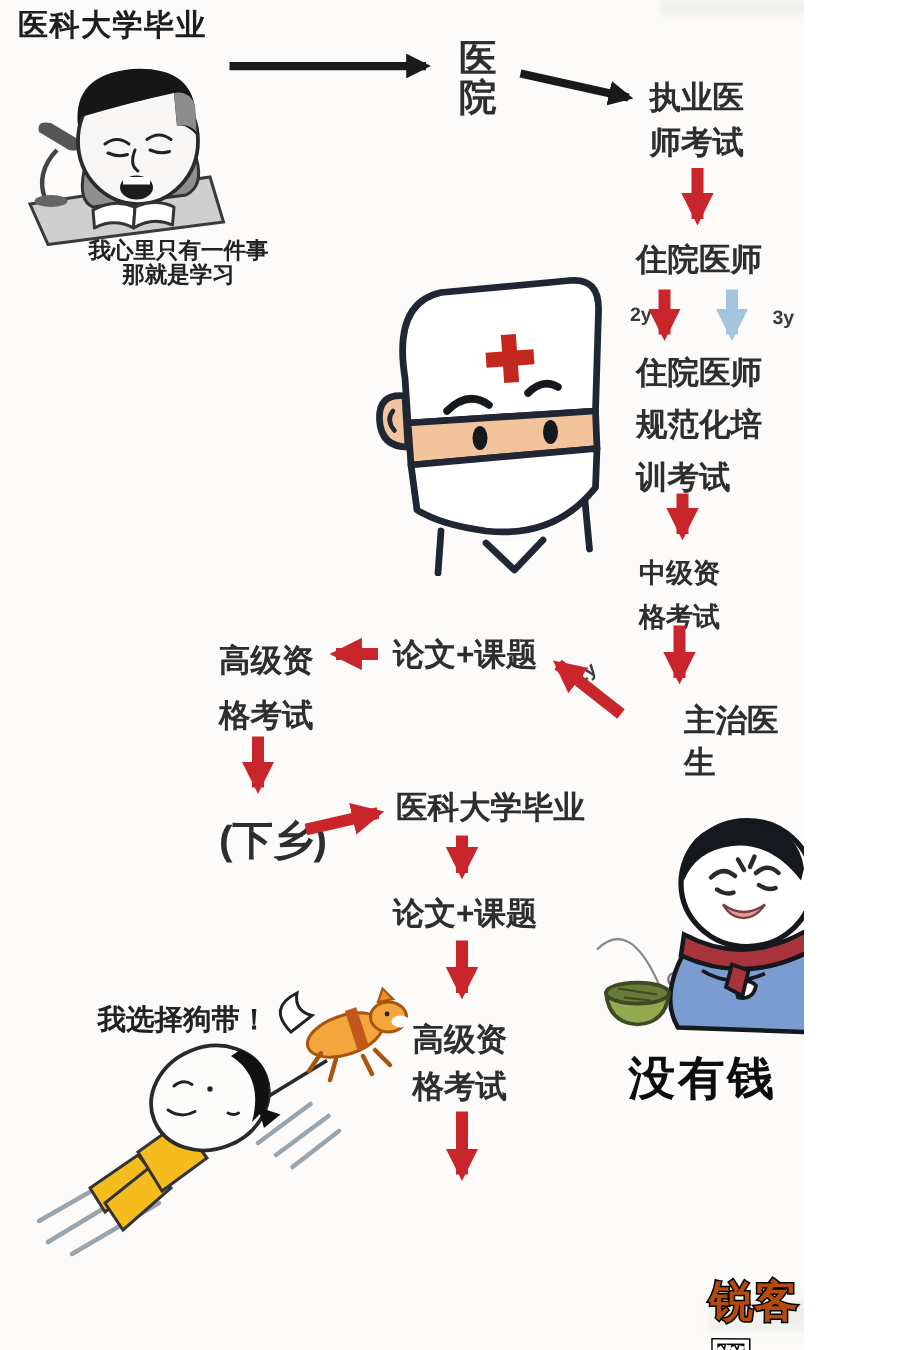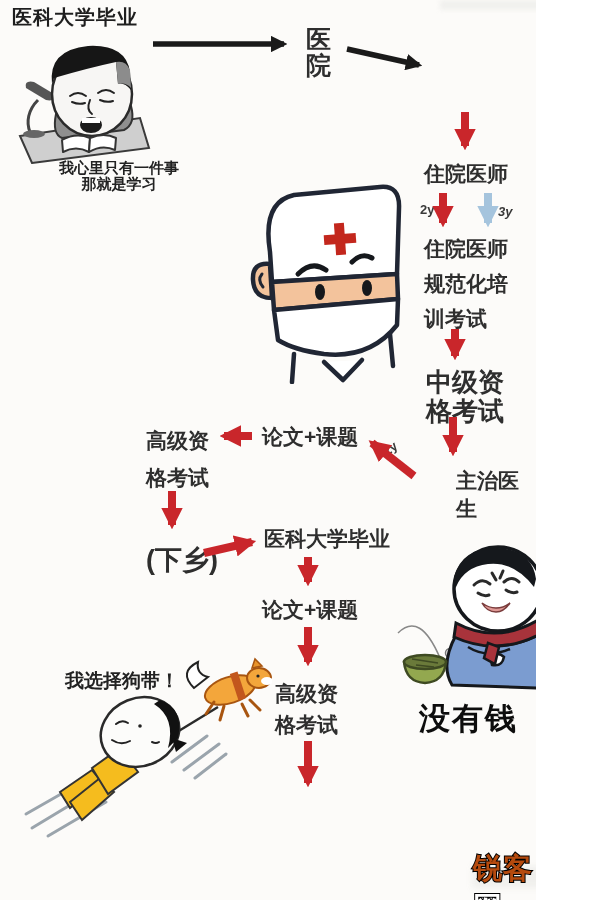--- a/index.html
+++ b/index.html
@@ -15,23 +15,23 @@
   }
   .node{
     position:absolute; white-space:pre-line; color:var(--ink);
     font-weight:600; line-height:1.35;
   }
   #title{left:12px; top:4px; font-size:20px; font-weight:700; color:#1e1e1e; letter-spacing:1px;}
   #hospital{left:306px; top:26px; font-size:25px; line-height:26px;}
   #licensing{left:433px; top:51px; font-size:21px; line-height:30px;}
   #resident{left:424px; top:160px; font-size:21px;}
   #y2top{left:420px; top:201px; font-size:13px; font-weight:600; color:#3a3a3a;}
-  #y3top{left:498px; top:203px; font-size:13px; font-weight:600; color:#3a3a3a;font-style:italic;}
+  #y3top{left:515px; top:203px; font-size:13px; font-weight:600; color:#3a3a3a;}
   #standardized{left:424px; top:231px; font-size:21px; line-height:35px;}
-  #intermediate{left:426px; top:368px; font-size:26px; line-height:29px;}
+  #intermediate{left:426px; top:368px; font-size:18px; line-height:29px;}
   #attending{left:416px; top:467px; font-size:21px;margin-left:40px;}
   #y2diag{left:383px; top:440px; font-size:13px; font-weight:600; color:#3a3a3a; transform:rotate(-37deg);}
   #thesis1{left:262px; top:423px; font-size:21px;}
   #senior1{left:146px; top:422px; font-size:21px; line-height:37px;}
   #countryside{left:146px; top:542px; font-size:27px;}
   #deputy{left:264px; top:525px; font-size:21px;}
   #thesis2{left:262px; top:596px; font-size:21px;}
   #senior2{left:275px; top:678px; font-size:21px; line-height:31px;}
   #chief{left:267px; top:800px; font-size:21px;}
   #study-caption{left:18px; top:160px; width:134px; text-align:center;
@@ -59,20 +59,22 @@
 <body>
 
 <div id="poster">
 
   <div class="ghost" id="ghost-top"></div>
   <div class="ghost" id="ghost-bottom"></div>
 
   <div class="node" id="title">医科大学毕业</div>
   <div class="node" id="hospital">医
 院</div>
+  <div class="node" id="licensing">执业医
+师考试</div>
   <div class="node" id="resident">住院医师</div>
   <div class="node" id="y2top">2y</div>
   <div class="node" id="y3top">3y</div>
   <div class="node" id="standardized">住院医师
 规范化培
 训考试</div>
   <div class="node" id="intermediate">中级资
 格考试</div>
   <div class="node" id="attending">主治医生</div>
   <div class="node" id="y2diag">2y</div>

